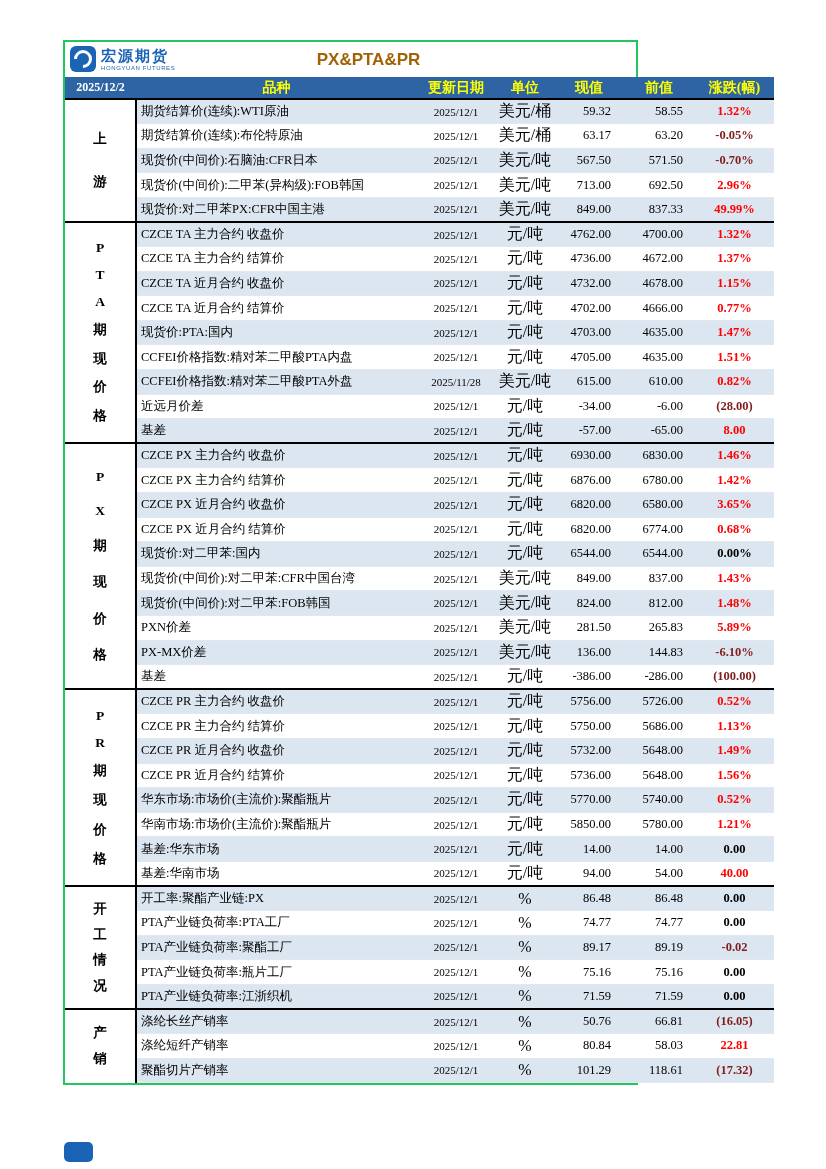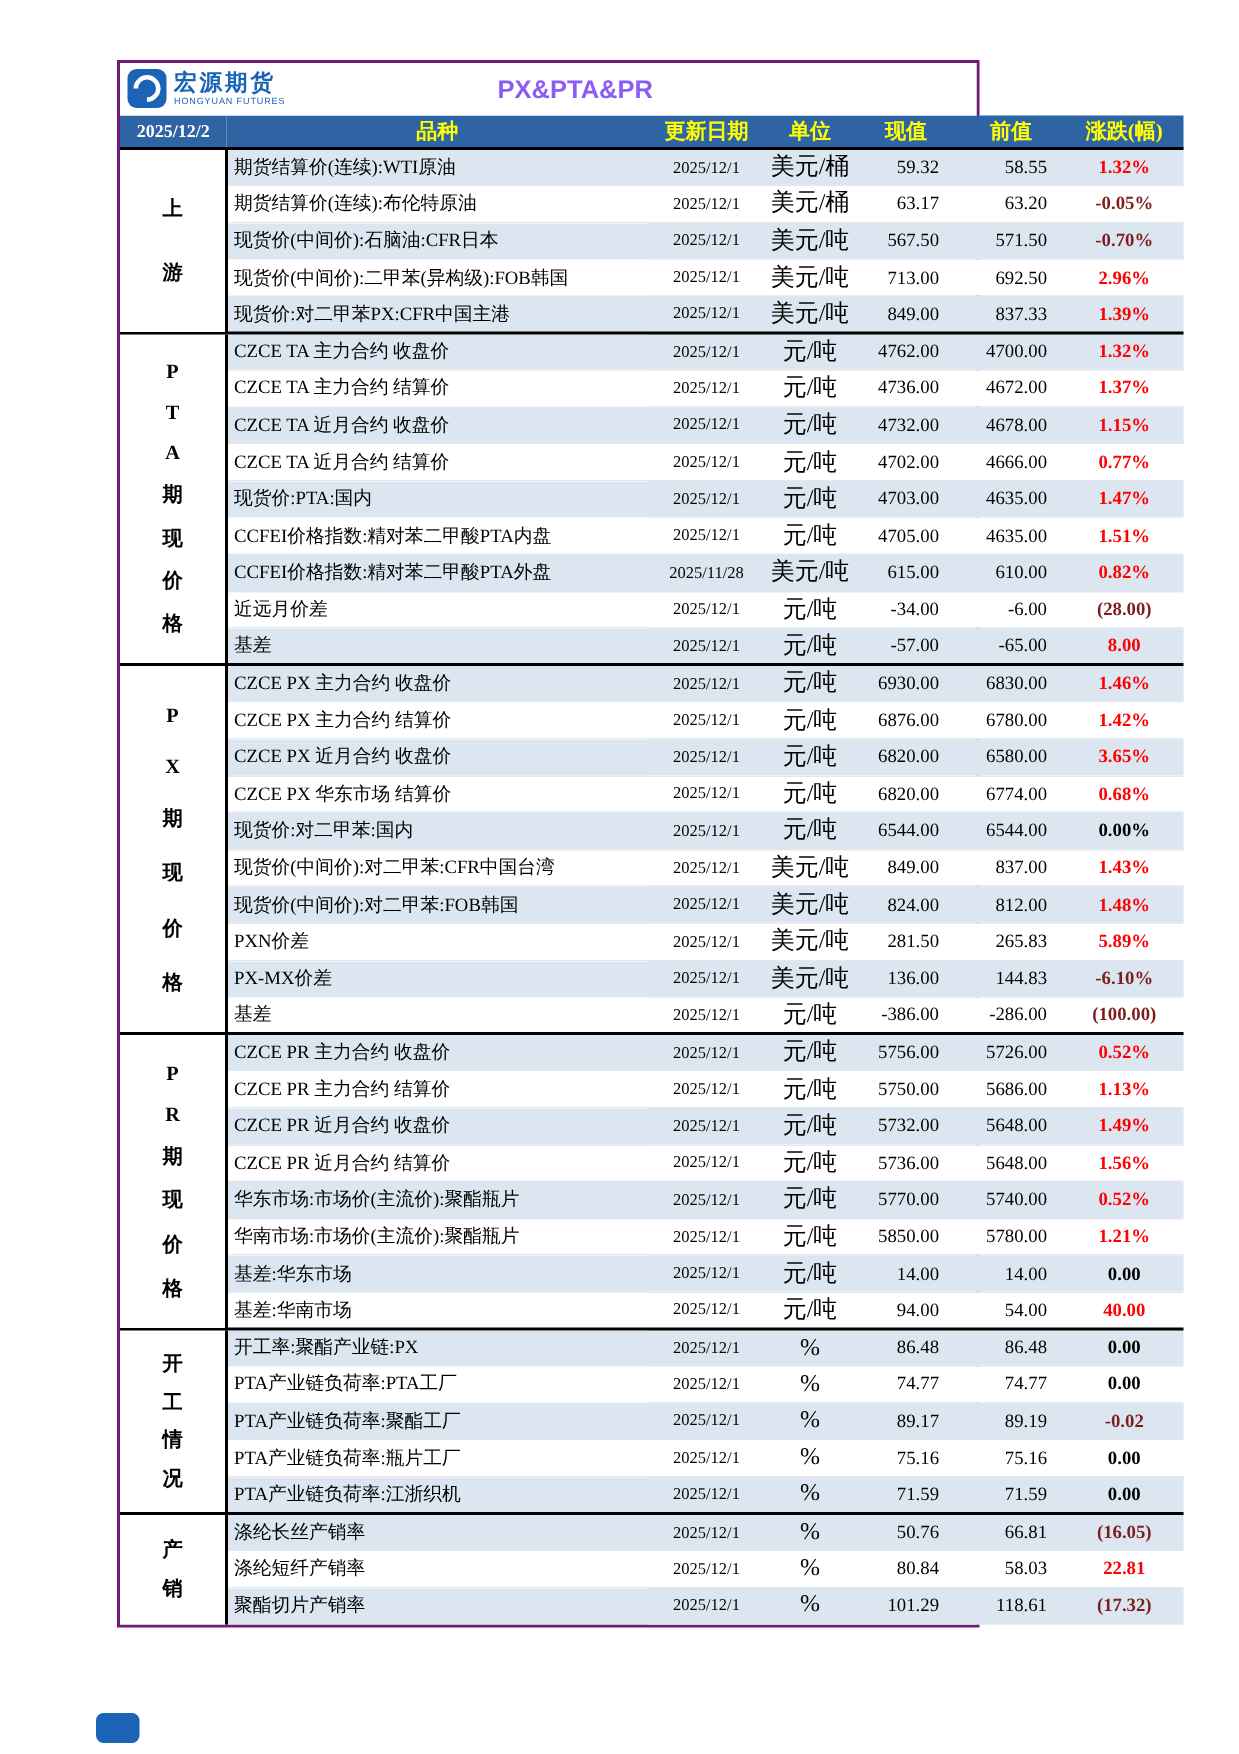--- a/index.html
+++ b/index.html
@@ -6,23 +6,23 @@
   html, body { margin: 0; padding: 0; }
   body {
     width: 826px; height: 1169px;
     background: #ffffff;
     position: relative;
     overflow: hidden;
     font-family: "Liberation Serif", "DejaVu Serif", serif;
     color: #000;
   }
   .report {
-    position: absolute; left: 78px; top: 40px;
+    position: absolute; left: 63px; top: 40px;
     width: 575px;
-    border: 2px solid #701a75;
+    border: 2px solid #22c55e;
     background: #fff;
   }
   
   .title-bar { position: relative; height: 35px; background: #fff; }
   .logo { position: absolute; left: 5px; top: 4px; display: flex; align-items: center; gap: 5px; }
   .logo-mark {
     width: 26px; height: 26px; background: #1b63b5; border-radius: 6px;
     position: relative; overflow: hidden; flex: 0 0 auto;
   }
   .logo-mark::after {
@@ -36,21 +36,21 @@
     font-weight: bold; font-size: 15px; letter-spacing: 2px; color: #1b63b5;
   }
   .brand-sub {
     font-family: "Liberation Sans", "DejaVu Sans", sans-serif;
     font-size: 6px; letter-spacing: 0.6px; color: #1b63b5; margin-top: 2px;
   }
   .report-title {
     position: absolute; inset: 0;
     display: flex; align-items: center; justify-content: center;
     font-family: "Liberation Sans", "DejaVu Sans", sans-serif;
-    font-weight: bold; font-size: 17px; color: #8b5cf6; padding-left: 36px;
+    font-weight: bold; font-size: 17px; color: #a16207; padding-left: 36px;
   }
   
   table.data-table { border-collapse: collapse; width: 100%; table-layout: fixed; }
   thead tr { height: 22px; background: #2e64a4; }
   thead th { border: none; font-weight: bold; padding: 0; margin-top: 48px; }
   th.h-date { color: #ffffff; font-size: 12px; text-align: center; }
   th.h-col  { color: #ffff00; font-size: 14px; text-align: center; }
   tbody td {
     height: 24.6px;
     padding: 0;
@@ -166,21 +166,21 @@
             <td class="cell-num">713.00</td>
             <td class="cell-num">692.50</td>
             <td class="cell-change up">2.96%</td>
           </tr>
           <tr class="alt">
             <td class="cell-name">现货价:对二甲苯PX:CFR中国主港</td>
             <td class="cell-date">2025/12/1</td>
             <td class="cell-unit">美元/吨</td>
             <td class="cell-num">849.00</td>
             <td class="cell-num">837.33</td>
-            <td class="cell-change up">1.39%</td>
+            <td class="cell-change up">49.99%</td>
           </tr>
         </tbody>
         <tbody>
           <tr class="alt first">
             <td class="group-cell" rowspan="9">
               <div class="vstack">
                 <span>P</span>
                 <span>T</span>
                 <span>A</span>
                 <span>期</span>
@@ -290,21 +290,21 @@
           </tr>
           <tr class="alt">
             <td class="cell-name">CZCE PX 近月合约 收盘价</td>
             <td class="cell-date">2025/12/1</td>
             <td class="cell-unit">元/吨</td>
             <td class="cell-num">6820.00</td>
             <td class="cell-num">6580.00</td>
             <td class="cell-change up">3.65%</td>
           </tr>
           <tr class="">
-            <td class="cell-name">CZCE PX 华东市场 结算价</td>
+            <td class="cell-name">CZCE PX 近月合约 结算价</td>
             <td class="cell-date">2025/12/1</td>
             <td class="cell-unit">元/吨</td>
             <td class="cell-num">6820.00</td>
             <td class="cell-num">6774.00</td>
             <td class="cell-change up">0.68%</td>
           </tr>
           <tr class="alt">
             <td class="cell-name">现货价:对二甲苯:国内</td>
             <td class="cell-date">2025/12/1</td>
             <td class="cell-unit">元/吨</td>

